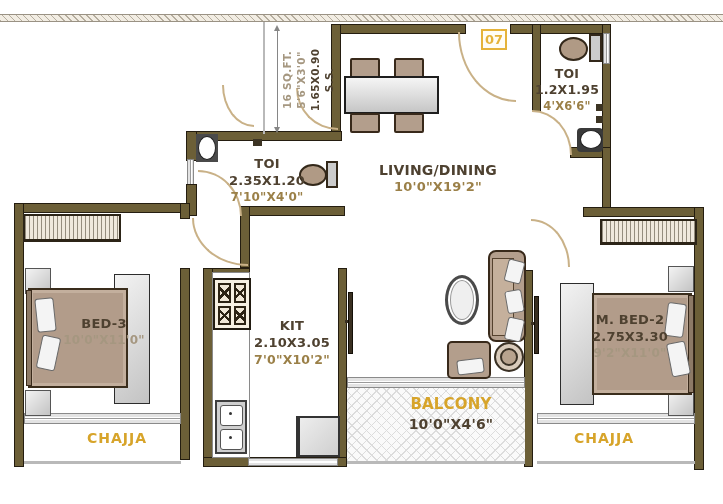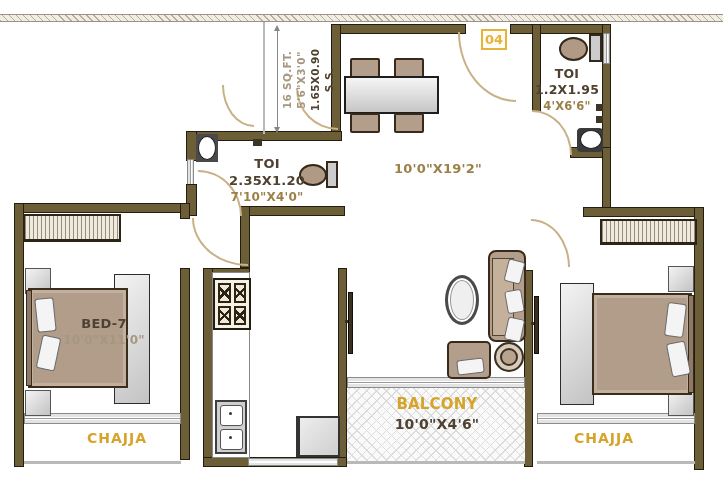--- a/index.html
+++ b/index.html
@@ -174,21 +174,21 @@
   <div class="abs" style="left:326px;top:161px;width:12px;height:27px;background:#ccc;border:2px solid #33281a;"></div>
 
   <div class="abs" style="left:559px;top:37px;width:29px;height:24px;background:#b09a85;border:2px solid #33281a;border-radius:50%;"></div>
   <div class="abs" style="left:589px;top:34px;width:13px;height:28px;background:#ccc;border:2px solid #33281a;"></div>
   <div class="abs" style="left:596px;top:104px;width:7px;height:7px;background:#3c3424;"></div>
   <div class="abs" style="left:596px;top:116px;width:7px;height:7px;background:#3c3424;"></div>
   <div class="abs" style="left:577px;top:128px;width:26px;height:24px;background:#3a3a3a;border-radius:4px;">
     <div style="position:absolute;left:3px;top:2px;width:20px;height:17px;background:#fff;border:1px solid #222;border-radius:50%;"></div>
   </div>
 
-  <div class="badge" style="left:481px;top:29px;width:26px;height:21px;">04</div>
+  <div class="badge" style="left:481px;top:29px;width:26px;height:21px;">07</div>
 
   <div class="ssrot" style="left:256px;top:52px;width:104px;height:56px;">
     <div class="l-lt">16 SQ.FT.</div>
     <div class="l-lt">5'6"X3'0"</div>
     <div class="l-dark">1.65X0.90</div>
     <div class="l-dark">S.S.</div>
   </div>
 
   <div class="lbl" style="left:202px;top:156px;width:130px;font-size:13px;">
     <div class="l-dark">TOI</div>
@@ -196,31 +196,42 @@
     <div class="l-gb" style="font-size:12px;">7'10"X4'0"</div>
   </div>
 
   <div class="lbl" style="left:527px;top:66px;width:80px;font-size:12.5px;">
     <div class="l-dark">TOI</div>
     <div class="l-dark">1.2X1.95</div>
     <div class="l-gb" style="font-size:11.5px;">4'X6'6"</div>
   </div>
 
   <div class="lbl" style="left:363px;top:161px;width:150px;font-size:14px;">
+    <div class="l-dark">LIVING/DINING</div>
     <div class="l-gb" style="font-size:13px;">10'0"X19'2"</div>
   </div>
 
   <div class="lbl" style="left:44px;top:316px;width:120px;font-size:13px;">
-    <div class="l-dark">BED-7</div>
+    <div class="l-dark">BED-3</div>
     <div class="l-lt" style="font-size:12px;">10'0"X11'0"</div>
   </div>
 
-
-
-  <div class="lbl" style="left:357px;top:395px;width:160px;font-size:15px;">
+  <div class="lbl" style="left:233px;top:318px;width:118px;font-size:13px;">
+    <div class="l-dark">KIT</div>
+    <div class="l-dark">2.10X3.05</div>
+    <div class="l-gb" style="font-size:12.5px;">7'0"X10'2"</div>
+  </div>
+
+  <div class="lbl" style="left:570px;top:312px;width:120px;font-size:13px;">
+    <div class="l-dark">M. BED-2</div>
+    <div class="l-dark">2.75X3.30</div>
+    <div class="l-lt" style="font-size:12px;">9'2"X11'0"</div>
+  </div>
+
+  <div class="lbl" style="left:371px;top:395px;width:160px;font-size:15px;">
     <div class="l-gold">BALCONY</div>
     <div class="l-dark" style="font-size:14px;">10'0"X4'6"</div>
   </div>
 
   <div class="lbl l-gold" style="left:52px;top:429px;width:130px;font-size:14px;letter-spacing:1px;">CHAJJA</div>
   <div class="lbl l-gold" style="left:539px;top:429px;width:130px;font-size:14px;letter-spacing:1px;">CHAJJA</div>
 
 </div>
 
 </body></html>

